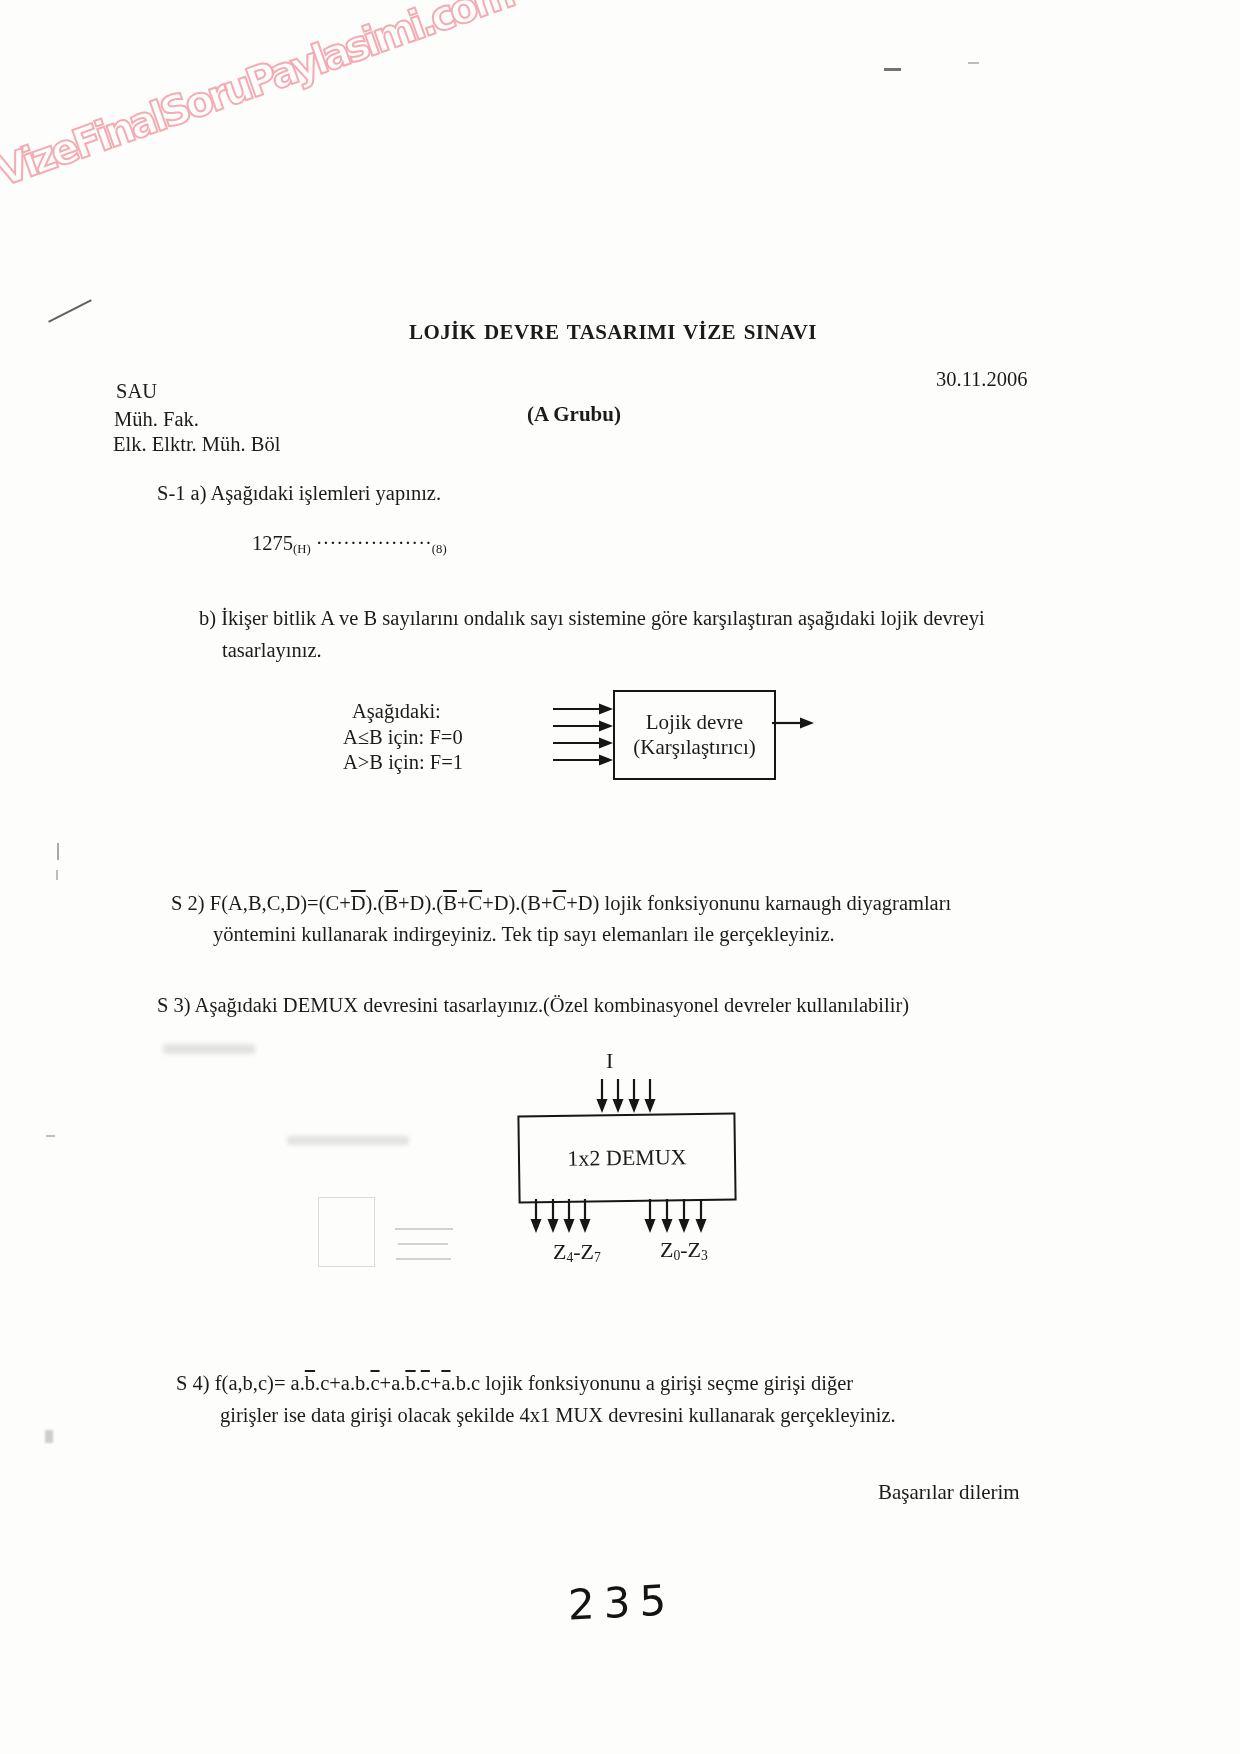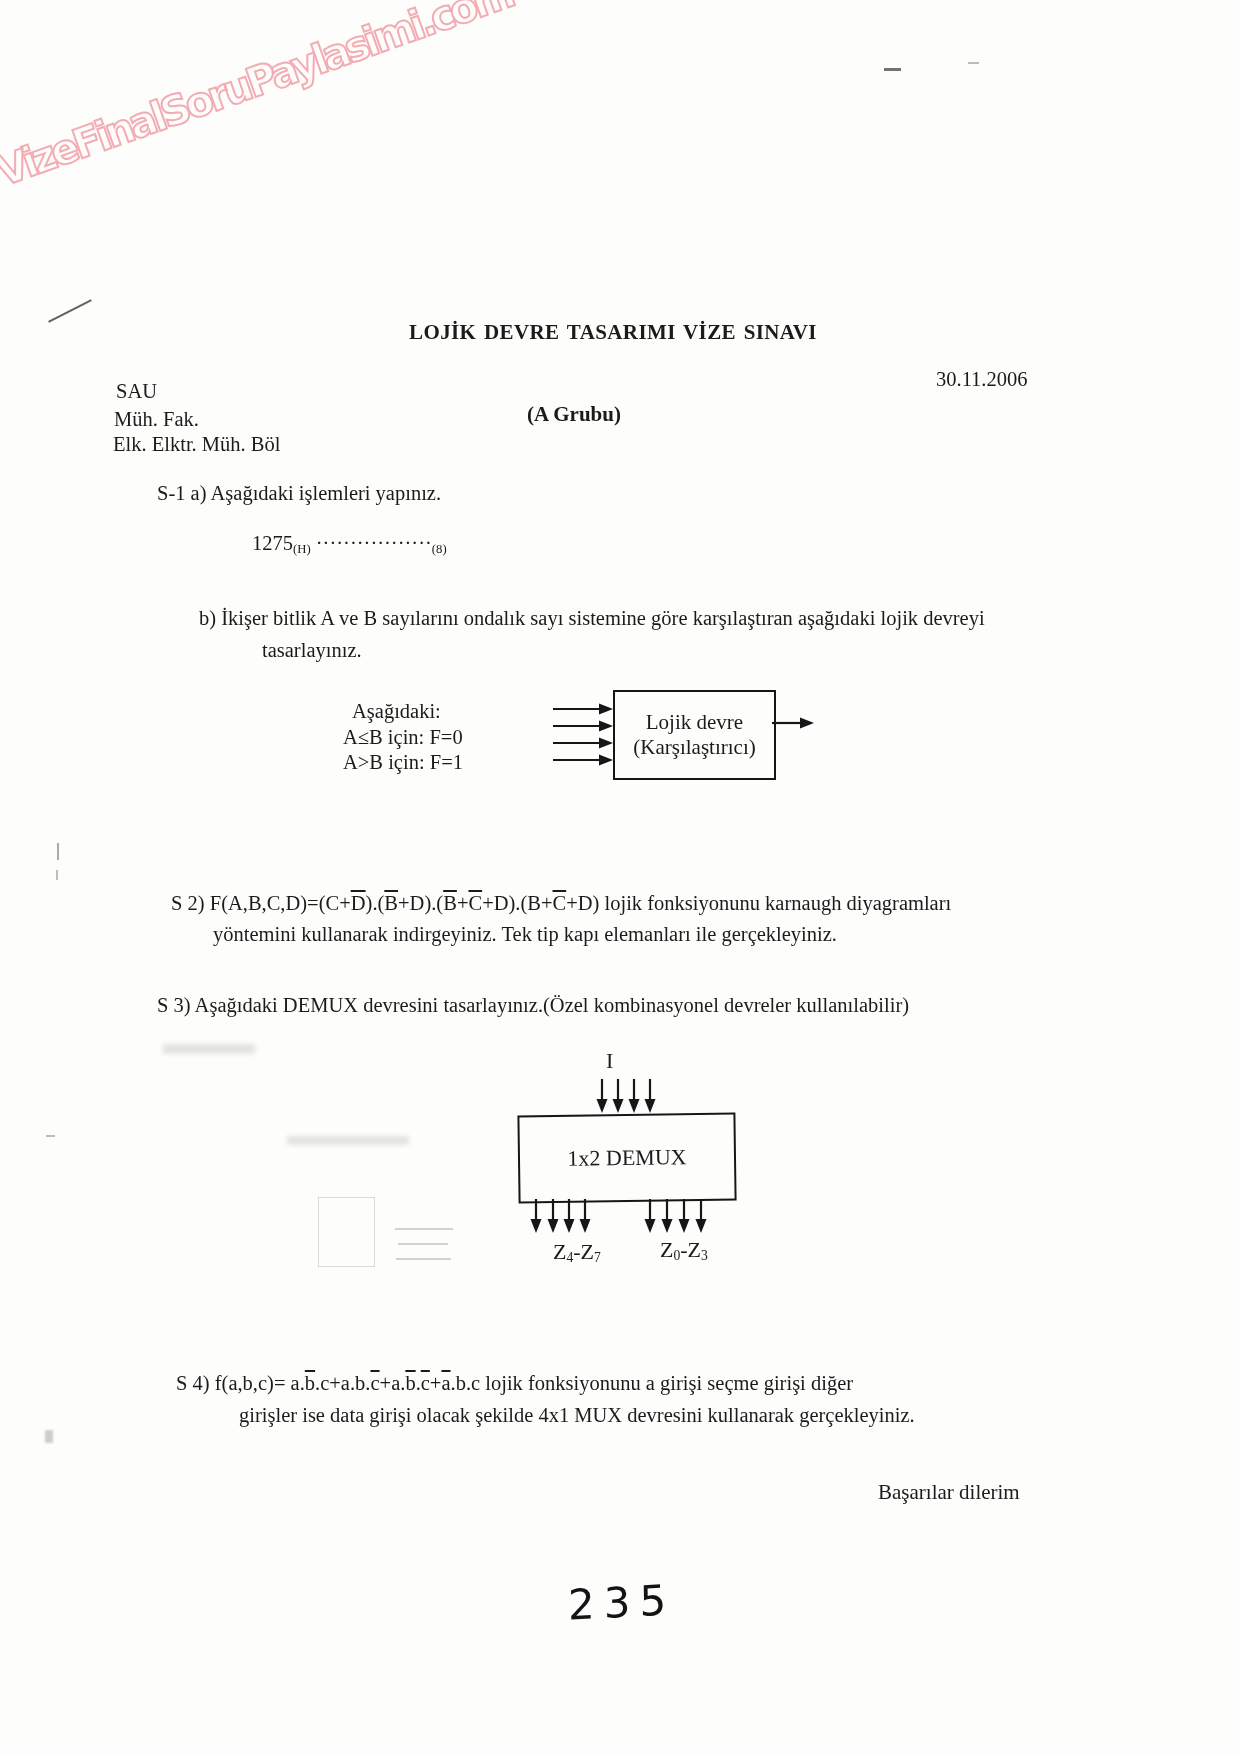--- a/index.html
+++ b/index.html
@@ -62,21 +62,21 @@
   <div class="t b" style="left:409px;top:320px;font-size:21px;letter-spacing:.4px;word-spacing:2px;">LOJİK  DEVRE TASARIMI VİZE SINAVI</div>
   <div class="t" style="left:936px;top:367px;">30.11.2006</div>
   <div class="t" style="left:116px;top:379px;">SAU</div>
   <div class="t" style="left:114px;top:407px;">Müh. Fak.</div>
   <div class="t" style="left:113px;top:432px;">Elk. Elktr. Müh. Böl</div>
   <div class="t b" style="left:527px;top:402px;font-size:21px;">(A Grubu)</div>
 
   <div class="t" style="left:157px;top:481px;">S-1 a) Aşağıdaki işlemleri yapınız.</div>
   <div class="t" style="left:252px;top:531px;"><span>1275</span><span class="sb">(H)</span><span> ·················</span><span class="sb">(8)</span></div>
   <div class="t" style="left:199px;top:606px;">b) İkişer bitlik A ve B sayılarını ondalık sayı sistemine göre  karşılaştıran aşağıdaki lojik devreyi</div>
-  <div class="t" style="left:222px;top:638px;margin-left:40px;">tasarlayınız.</div>
+  <div class="t" style="left:222px;top:638px;">tasarlayınız.</div>
 
   <div class="t" style="left:352px;top:699px;">Aşağıdaki:</div>
   <div class="t" style="left:343px;top:725px;">A≤B için: F=0</div>
   <div class="t" style="left:343px;top:750px;">A&gt;B için: F=1</div>
 
   <svg style="left:540px;top:680px;" width="290" height="110" viewBox="0 0 290 110">
     <line class="stroke" x1="13" y1="29" x2="60" y2="29"></line>
       <polygon class="head" points="73,29 59,23.5 59,34.5"></polygon>
     <line class="stroke" x1="13" y1="46" x2="60" y2="46"></line>
       <polygon class="head" points="73,46 59,40.5 59,51.5"></polygon>
@@ -86,21 +86,21 @@
       <polygon class="head" points="73,80 59,74.5 59,85.5"></polygon>
     <line class="stroke" x1="232" y1="43" x2="261" y2="43"></line>
       <polygon class="head" points="274,43 260,37.5 260,48.5"></polygon>
   </svg>
   <div class="box" style="left:613px;top:690px;width:159px;height:86px;">
     <div style="font-size:21px;">Lojik devre</div>
     <div style="font-size:21px;">(Karşılaştırıcı)</div>
   </div>
 
   <div class="t" style="left:171px;top:891px;"><span>S 2) F(A,B,C,D)=(C+</span><span class="ov">D</span><span>).(</span><span class="ov">B</span><span>+D).(</span><span class="ov">B</span><span>+</span><span class="ov">C</span><span>+D).(B+</span><span class="ov">C</span><span>+D) lojik fonksiyonunu karnaugh diyagramları</span></div>
-  <div class="t" style="left:213px;top:922px;">yöntemini kullanarak indirgeyiniz. Tek tip kapı elemanları ile gerçekleyiniz.</div>
+  <div class="t" style="left:213px;top:922px;">yöntemini kullanarak indirgeyiniz. Tek tip sayı elemanları ile gerçekleyiniz.</div>
 
   <div class="t" style="left:157px;top:993px;">S 3)  Aşağıdaki  DEMUX devresini tasarlayınız.(Özel kombinasyonel devreler kullanılabilir)</div>
 
   <div class="t" style="left:606px;top:1048px;font-size:22px;">I</div>
   <svg style="left:500px;top:1045px;" width="260" height="200" viewBox="0 0 260 200">
     <line class="stroke" x1="102" y1="34" x2="102" y2="56"></line>
       <polygon class="head" points="102,68 96.5,54 107.5,54"></polygon>
     <line class="stroke" x1="118" y1="34" x2="118" y2="56"></line>
       <polygon class="head" points="118,68 112.5,54 123.5,54"></polygon>
     <line class="stroke" x1="134" y1="34" x2="134" y2="56"></line>
@@ -126,18 +126,18 @@
     <line class="stroke" x1="201" y1="154" x2="201" y2="175"></line>
       <polygon class="head" points="201,188 195.5,174 206.5,174"></polygon>
   </svg>
   <div class="box" style="left:518px;top:1114px;width:214px;height:84px;transform:rotate(-0.8deg);">
     <div style="font-size:22px;">1x2 DEMUX</div>
   </div>
   <div class="t" style="left:553px;top:1239px;font-size:22px;"><span>Z</span><span class="sb">4</span><span>-Z</span><span class="sb">7</span></div>
   <div class="t" style="left:660px;top:1237px;font-size:22px;"><span>Z</span><span class="sb">0</span><span>-Z</span><span class="sb">3</span></div>
 
   <div class="t" style="left:176px;top:1371px;"><span>S 4)  f(a,b,c)= a.</span><span class="ov">b</span><span>.c+a.b.</span><span class="ov">c</span><span>+a.</span><span class="ov">b</span><span>.</span><span class="ov">c</span><span>+</span><span class="ov">a</span><span>.b.c  lojik fonksiyonunu a girişi seçme girişi diğer</span></div>
-  <div class="t" style="left:239px;top:1403px;">girişler ise data girişi olacak şekilde 4x1 MUX devresini kullanarak gerçekleyiniz.</div>
+  <div class="t" style="left:220px;top:1403px;">girişler ise data girişi olacak şekilde 4x1 MUX devresini kullanarak gerçekleyiniz.</div>
 
   <div class="t" style="left:878px;top:1480px;font-size:21px;">Başarılar dilerim</div>
   <div class="hand" style="left:568px;top:1578px;">235</div>
 
 </div>
 
 </body></html>

